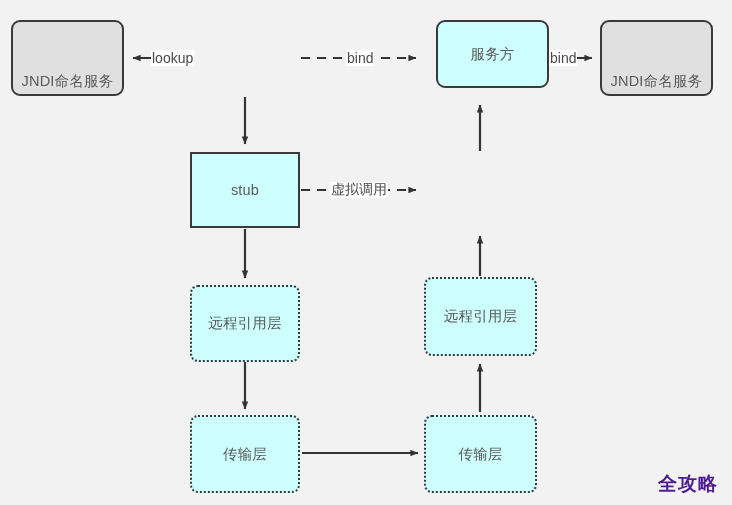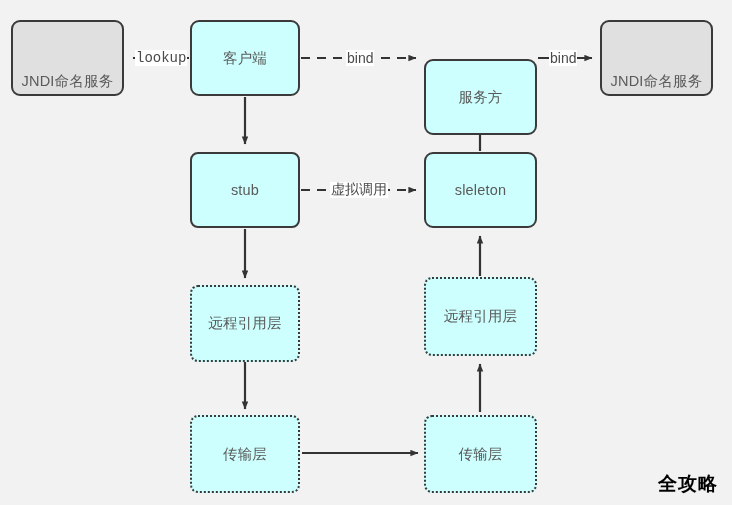--- a/index.html
+++ b/index.html
@@ -47,21 +47,21 @@
   
   .node-cyan {
     background: #ccfffd;
     border: 2px solid #3a3a3a;
     border-radius: 9px;
   }
   
   .node-cyan-square {
     background: #ccfffd;
     border: 2px solid #3a3a3a;
-    border-radius: 8px;
+    border-radius: 0;
   }
   
   .node-dotted {
     background: #ccfffd;
     border: 2px dotted #3a3a3a;
     border-radius: 8px;
   }
   .edge-label {
     position: absolute;
     background: #ffffff;
@@ -73,21 +73,21 @@
     z-index: 5;
   }
   .edge-label-cn {
     font-size: 14px;
     font-family: Liberation Mono, monospace;
   }
   #watermark {
     position: absolute;
     right: 14px;
     bottom: 8px;
-    color: #000000;
+    color: #4c1d95;
     font-size: 19px;
     font-weight: bold;
     letter-spacing: 1px;
     font-family: "DejaVu Sans", sans-serif;
     z-index: 8;
   }
   svg.edges {
     position: absolute;
     left: 0; top: 0;
     width: 732px;
@@ -149,57 +149,51 @@
 
     <g>
       <line x1="302" y1="453" x2="418" y2="453" stroke="#333333" stroke-width="2.2" marker-end="url(#arrowhead)"></line>
     </g>
   </svg>
 
   <div class="node node-gray" style="left:11px; top:20px; width:113px; height:76px;">
     <span class="node-label">JNDI命名服务</span>
   </div>
 
-  <div class="node node-cyan" style="left:190px; top:20px; width:110px; height:76px;">
-    <span class="node-label">客户端</span>
-  </div>
-
-  <div class="node node-cyan" style="left:424px; top:20px; width:113px; height:76px;margin-top:39px;">
+
+  <div class="node node-cyan" style="left:436px; top:20px; width:113px; height:68px;">
     <span class="node-label">服务方</span>
   </div>
 
   <div class="node node-gray" style="left:600px; top:20px; width:113px; height:76px;">
     <span class="node-label">JNDI命名服务</span>
   </div>
 
   <div class="node node-cyan-square" style="left:190px; top:152px; width:110px; height:76px;">
     <span class="node-label">stub</span>
   </div>
 
-  <div class="node node-cyan" style="left:424px; top:152px; width:113px; height:76px;">
-    <span class="node-label">sleleton</span>
-  </div>
 
   <div class="node node-dotted" style="left:190px; top:285px; width:110px; height:77px;">
     <span class="node-label">远程引用层</span>
   </div>
 
   <div class="node node-dotted" style="left:424px; top:277px; width:113px; height:79px;">
     <span class="node-label">远程引用层</span>
   </div>
 
   <div class="node node-dotted" style="left:190px; top:415px; width:110px; height:78px;">
     <span class="node-label">传输层</span>
   </div>
 
   <div class="node node-dotted" style="left:424px; top:415px; width:113px; height:78px;">
     <span class="node-label">传输层</span>
   </div>
 
-  <div class="edge-label" style="left:135px; top:50px;font-family:Liberation Mono, monospace;">lookup</div>
+  <div class="edge-label" style="left:151px; top:50px;">lookup</div>
 
   <div class="edge-label" style="left:346px; top:50px;">bind</div>
 
   <div class="edge-label" style="left:549px; top:50px;">bind</div>
 
   <div class="edge-label edge-label-cn" style="left:330px; top:182px;">虚拟调用</div>
 
   <div id="watermark">全攻略</div>
 
 </div>

